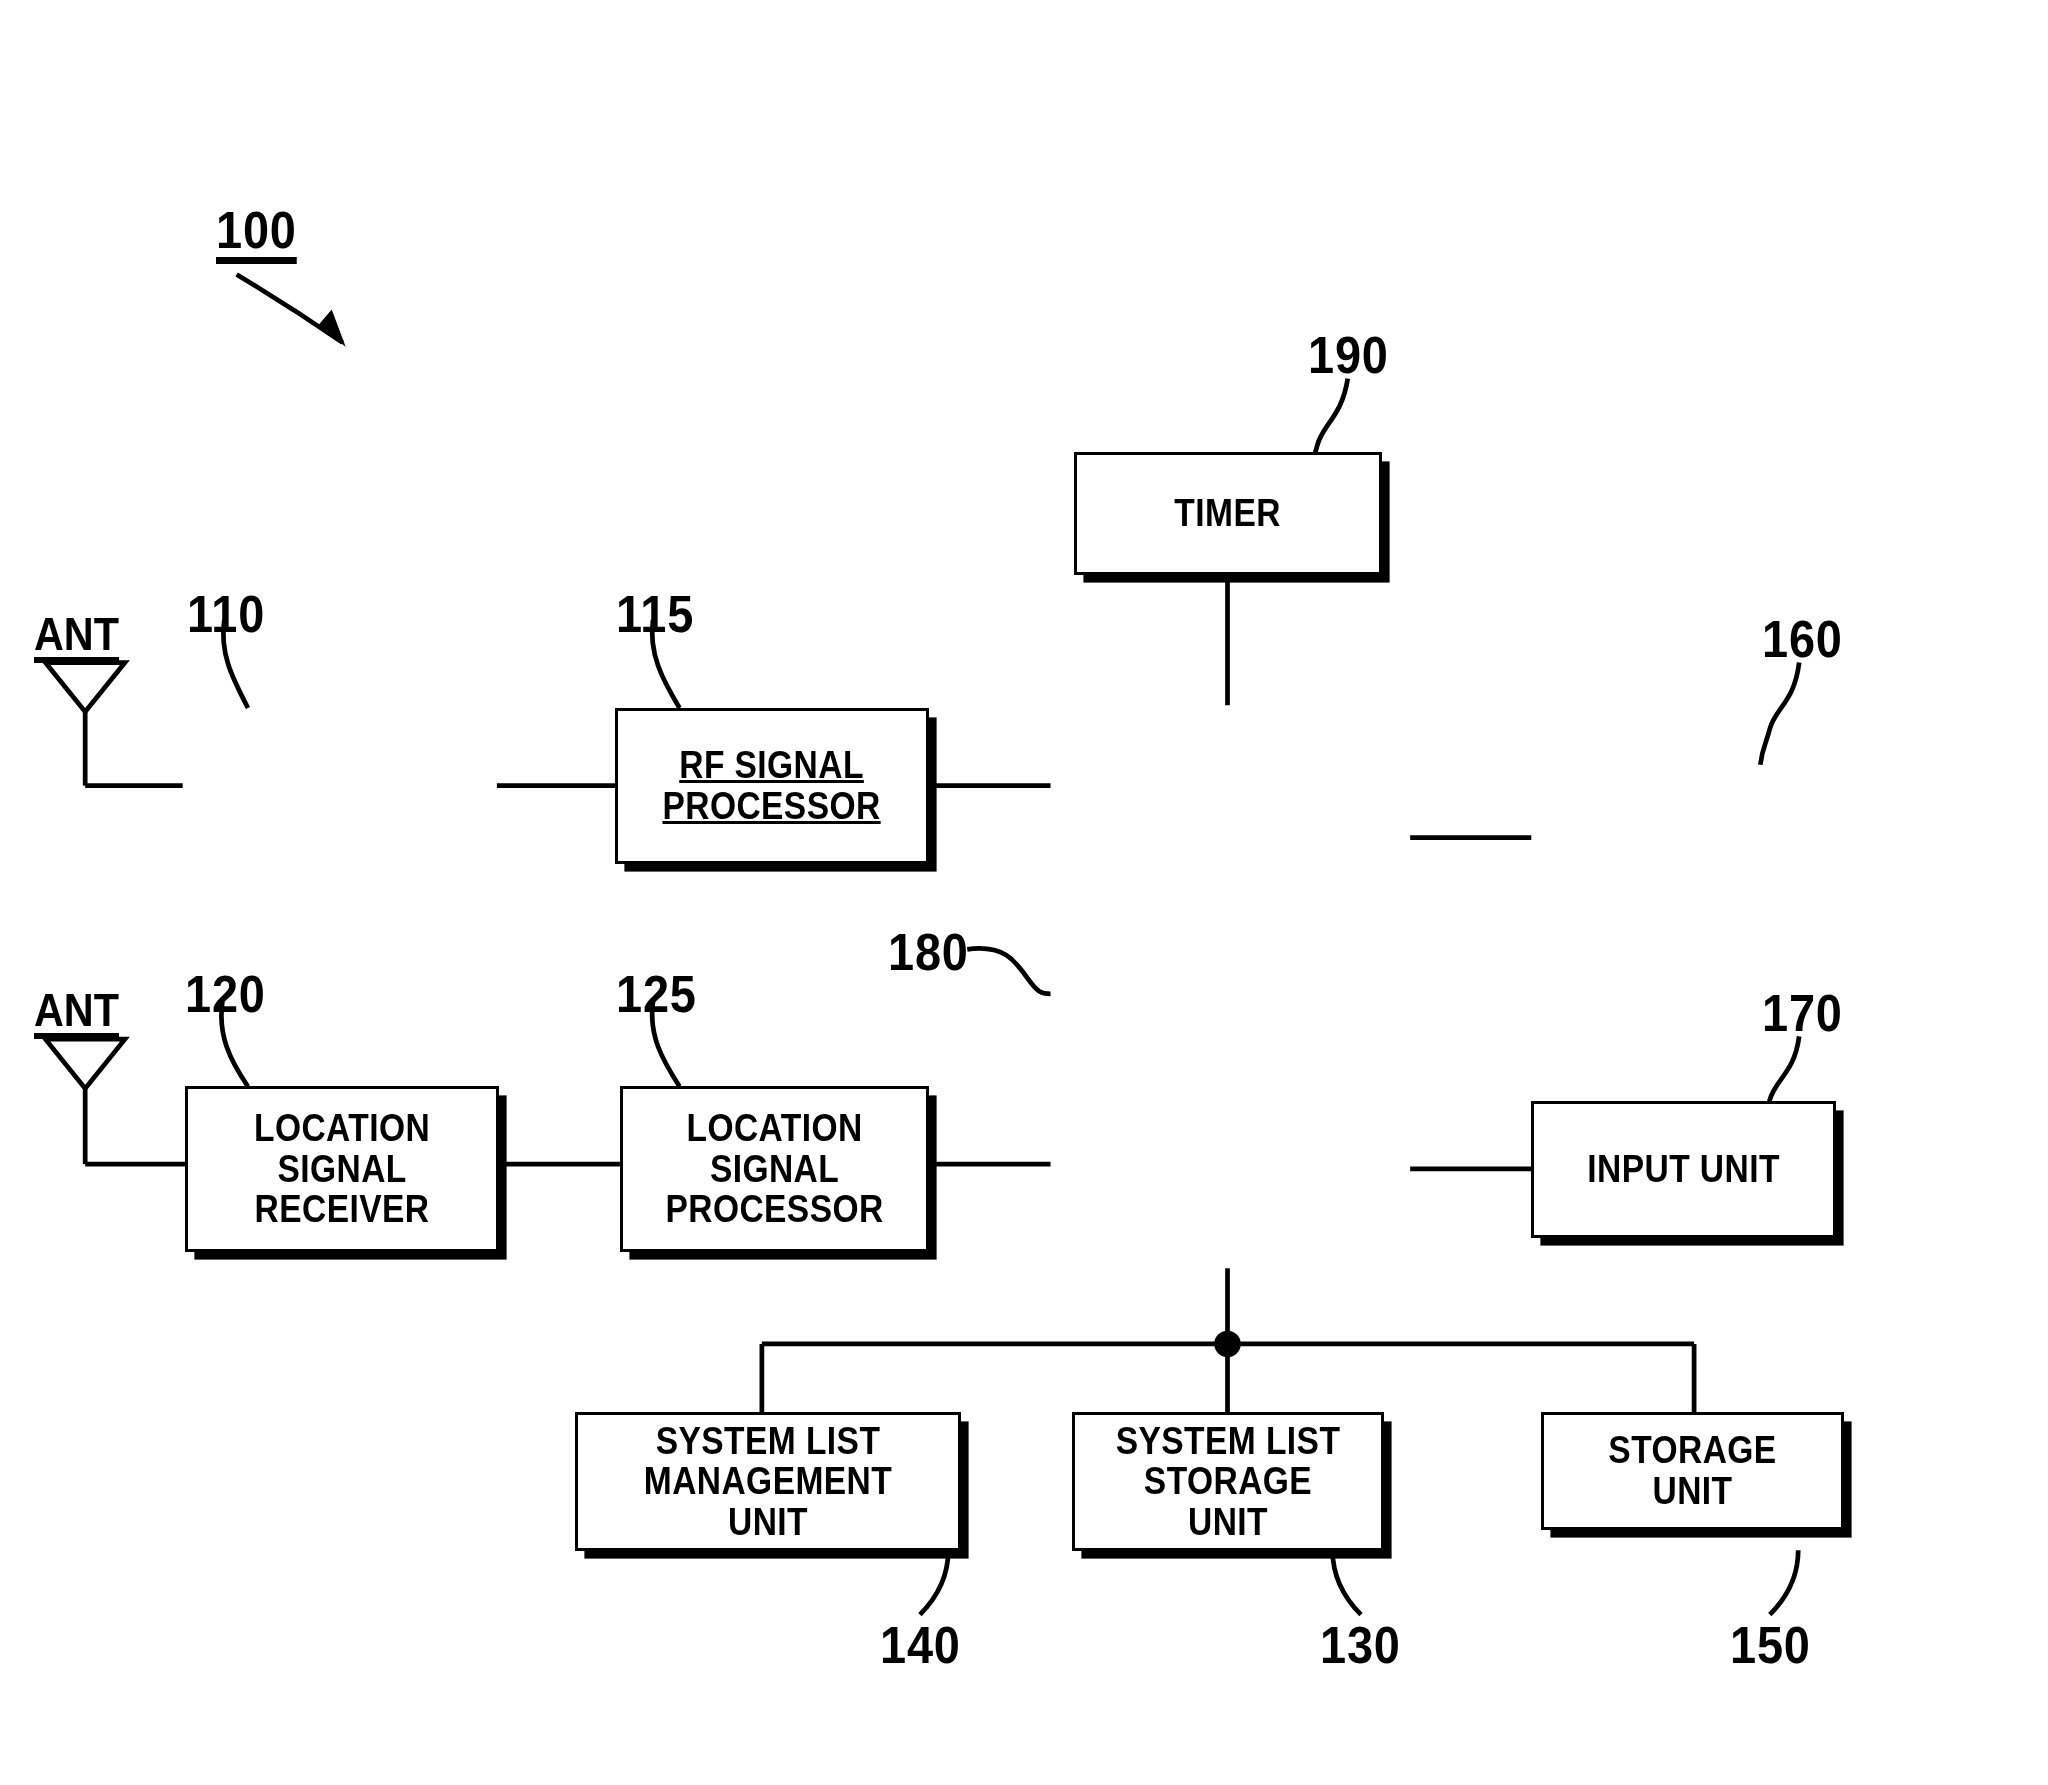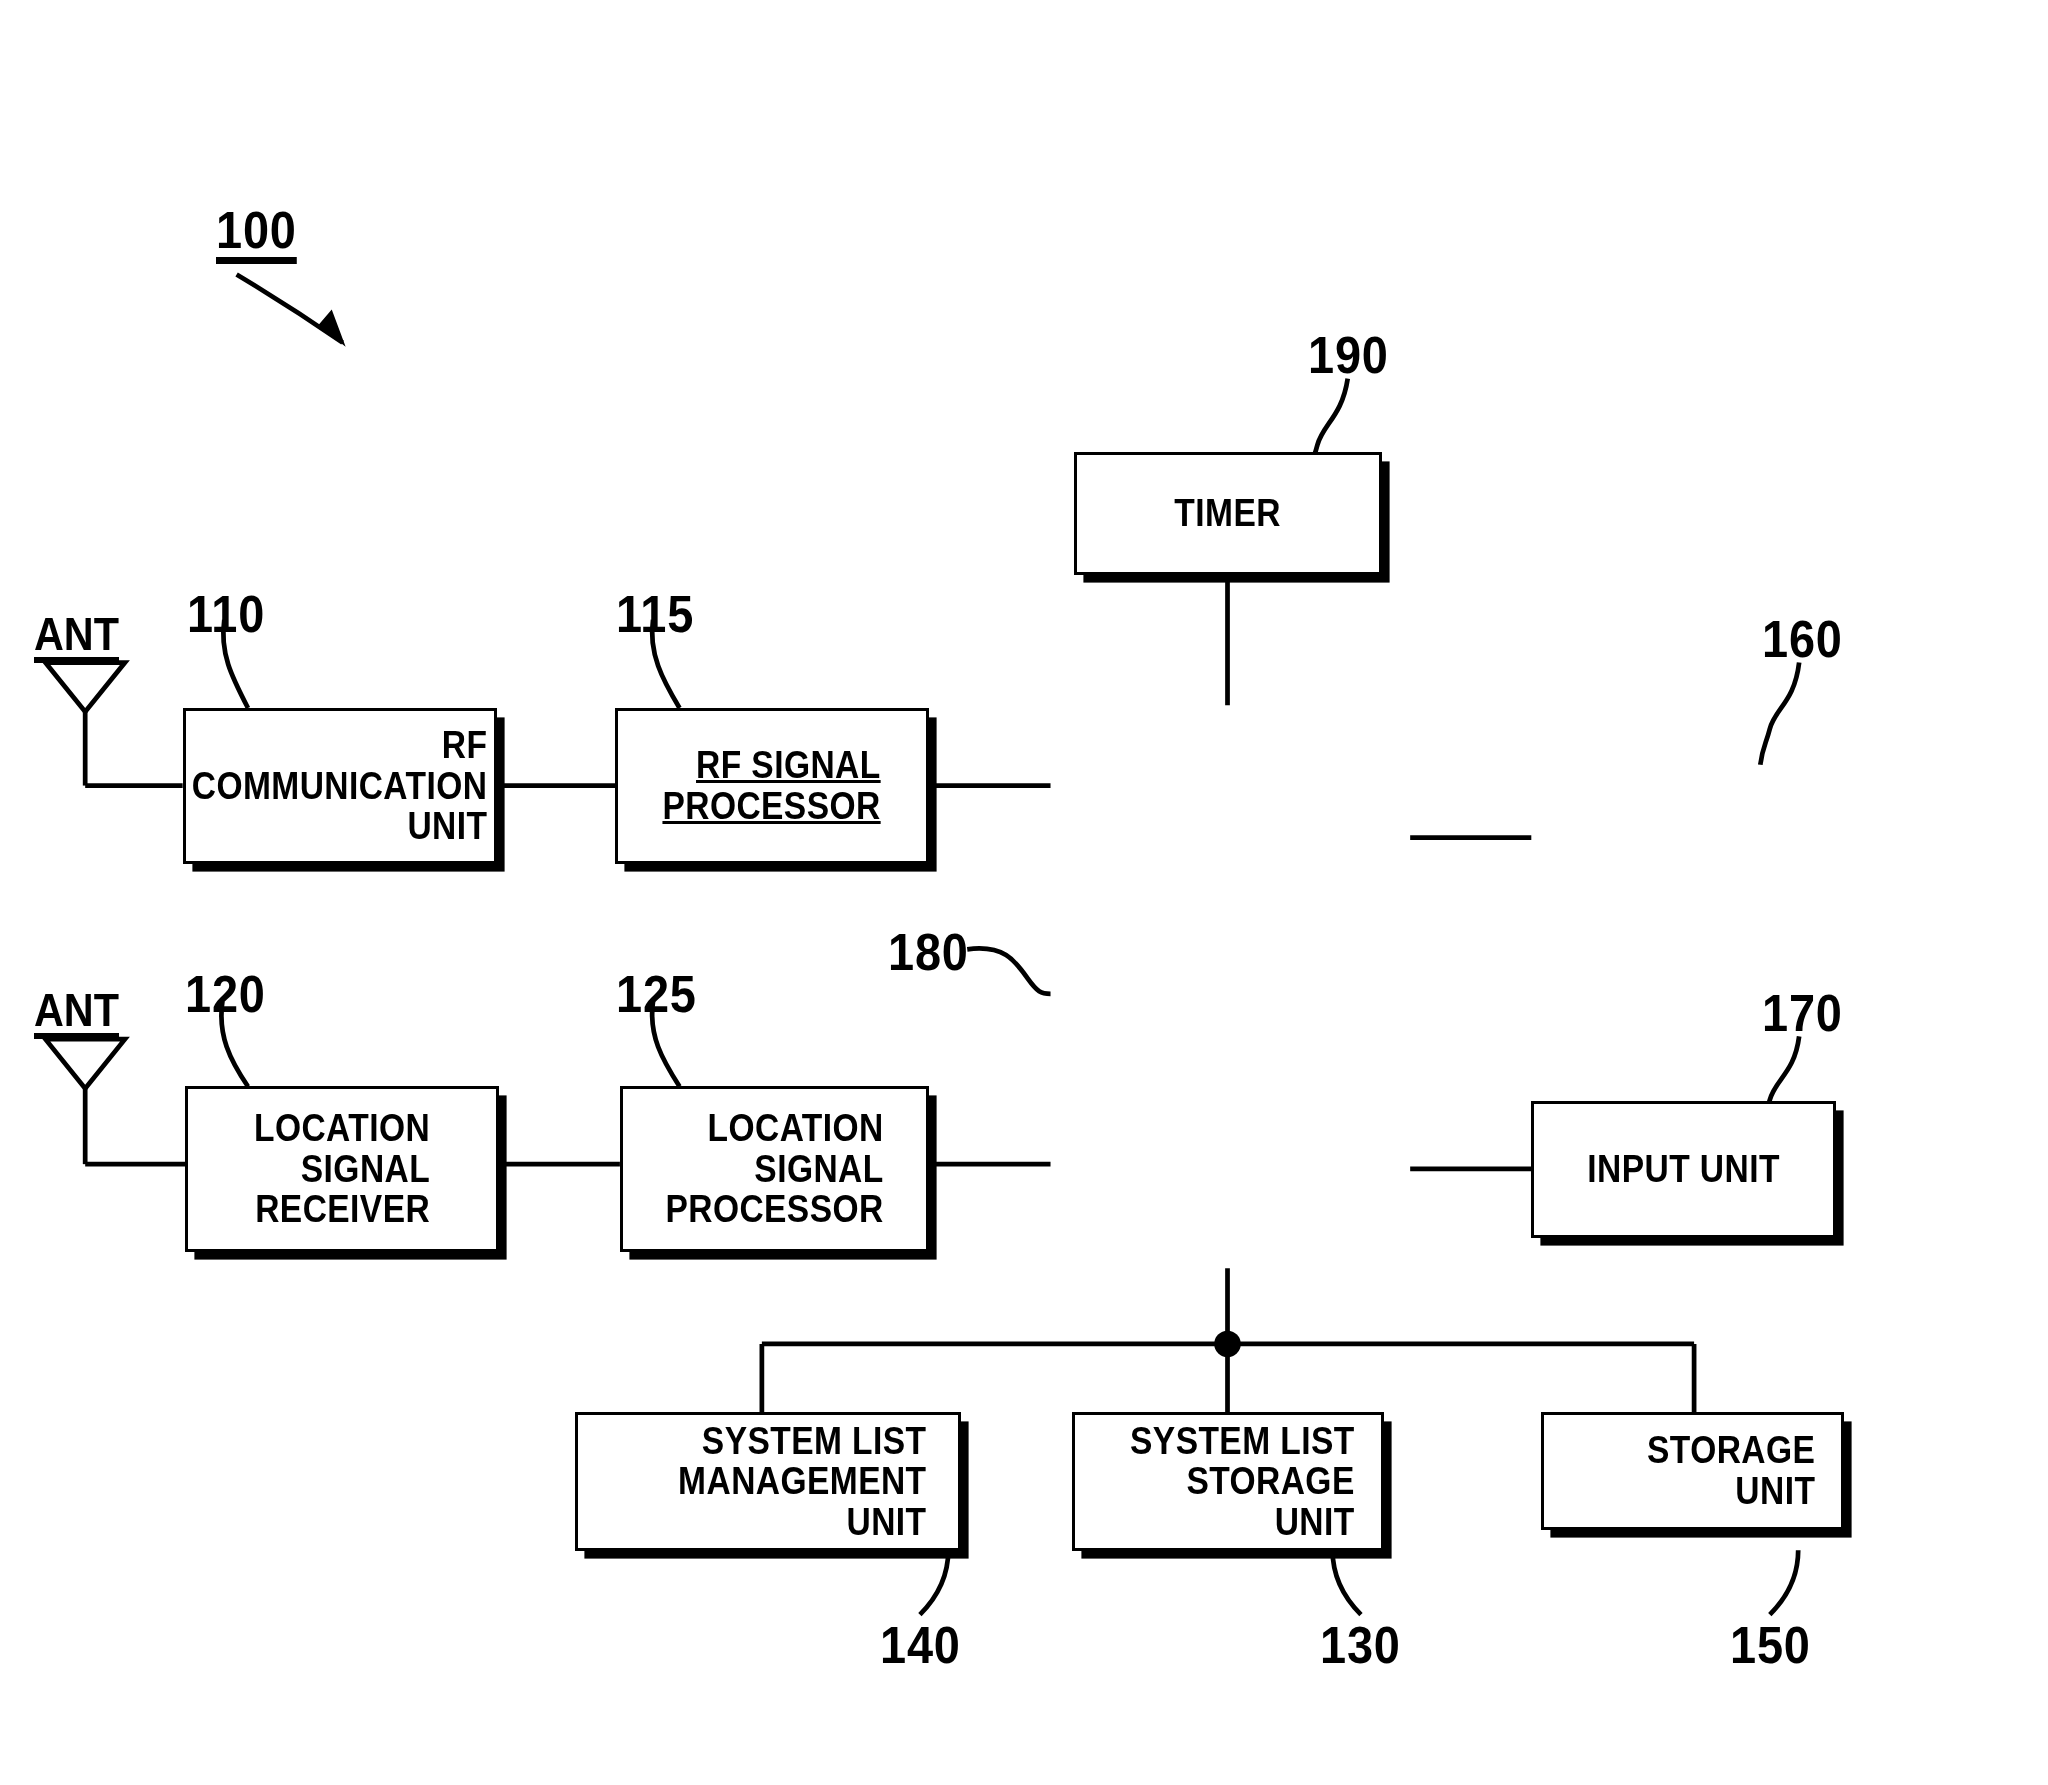--- a/index.html
+++ b/index.html
@@ -25,21 +25,21 @@
   
   .block {
     position: absolute;
     box-sizing: border-box;
     border: 3.8px solid #000;
     background: #fff;
     box-shadow: 8.5px 8.5px 0 -0.9px #000;
     display: flex;
     align-items: center;
     justify-content: center;
-    text-align: right;
+    text-align: center;
     z-index: 3;
   }
   .block .txt {
     font-family: "Liberation Sans Narrow", "Liberation Sans", sans-serif;
     font-weight: bold;
     font-size: 39px;
     line-height: 1.04;
     letter-spacing: 0.5px;
     color: #000;
     transform: scaleX(0.86);
@@ -131,25 +131,20 @@
       <path d="M 1002 1638 C 1002 1668, 988 1690, 972 1706" stroke-width="5"></path>
       <path d="M 1408 1638 C 1408 1668, 1422 1690, 1438 1706" stroke-width="5"></path>
       <path d="M 1900 1638 C 1900 1668, 1886 1690, 1870 1706" stroke-width="5"></path>
 
       <path d="M 362 362 L 338 344 L 350 330 Z" fill="#000" stroke="#000" stroke-width="3"></path>
 
       <circle cx="1297" cy="1420" r="14" fill="#000" stroke="none"></circle>
     </g>
   </svg>
 
-  <div class="block" style="left:183px; top:708px; width:314px; height:156px;">
-    <span class="txt">RF
-COMMUNICATION
-UNIT</span>
-  </div>
 
   <div class="block" style="left:615px; top:708px; width:314px; height:156px;text-decoration:underline;">
     <span class="txt">RF SIGNAL
 PROCESSOR</span>
   </div>
 
   <div class="block" style="left:185px; top:1086px; width:314px; height:166px;">
     <span class="txt">LOCATION
 SIGNAL
 RECEIVER</span>

